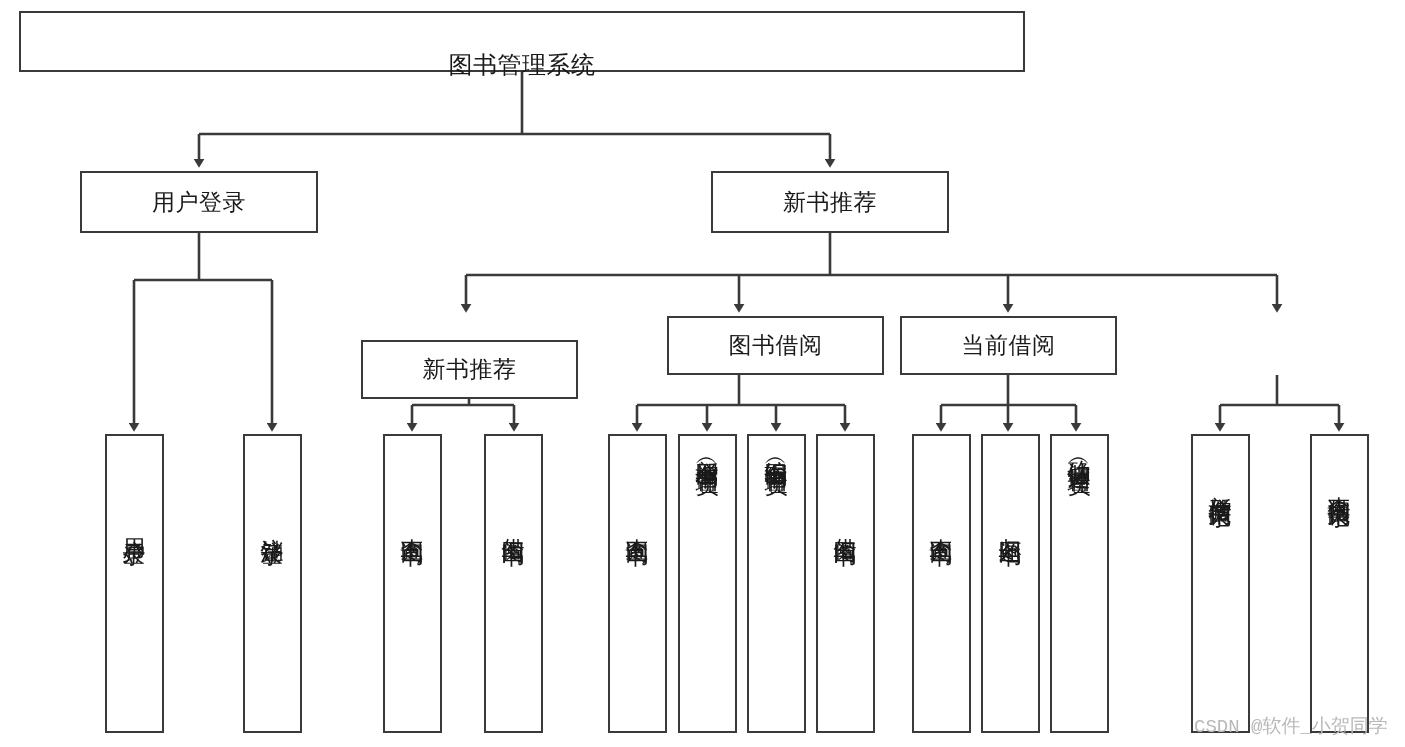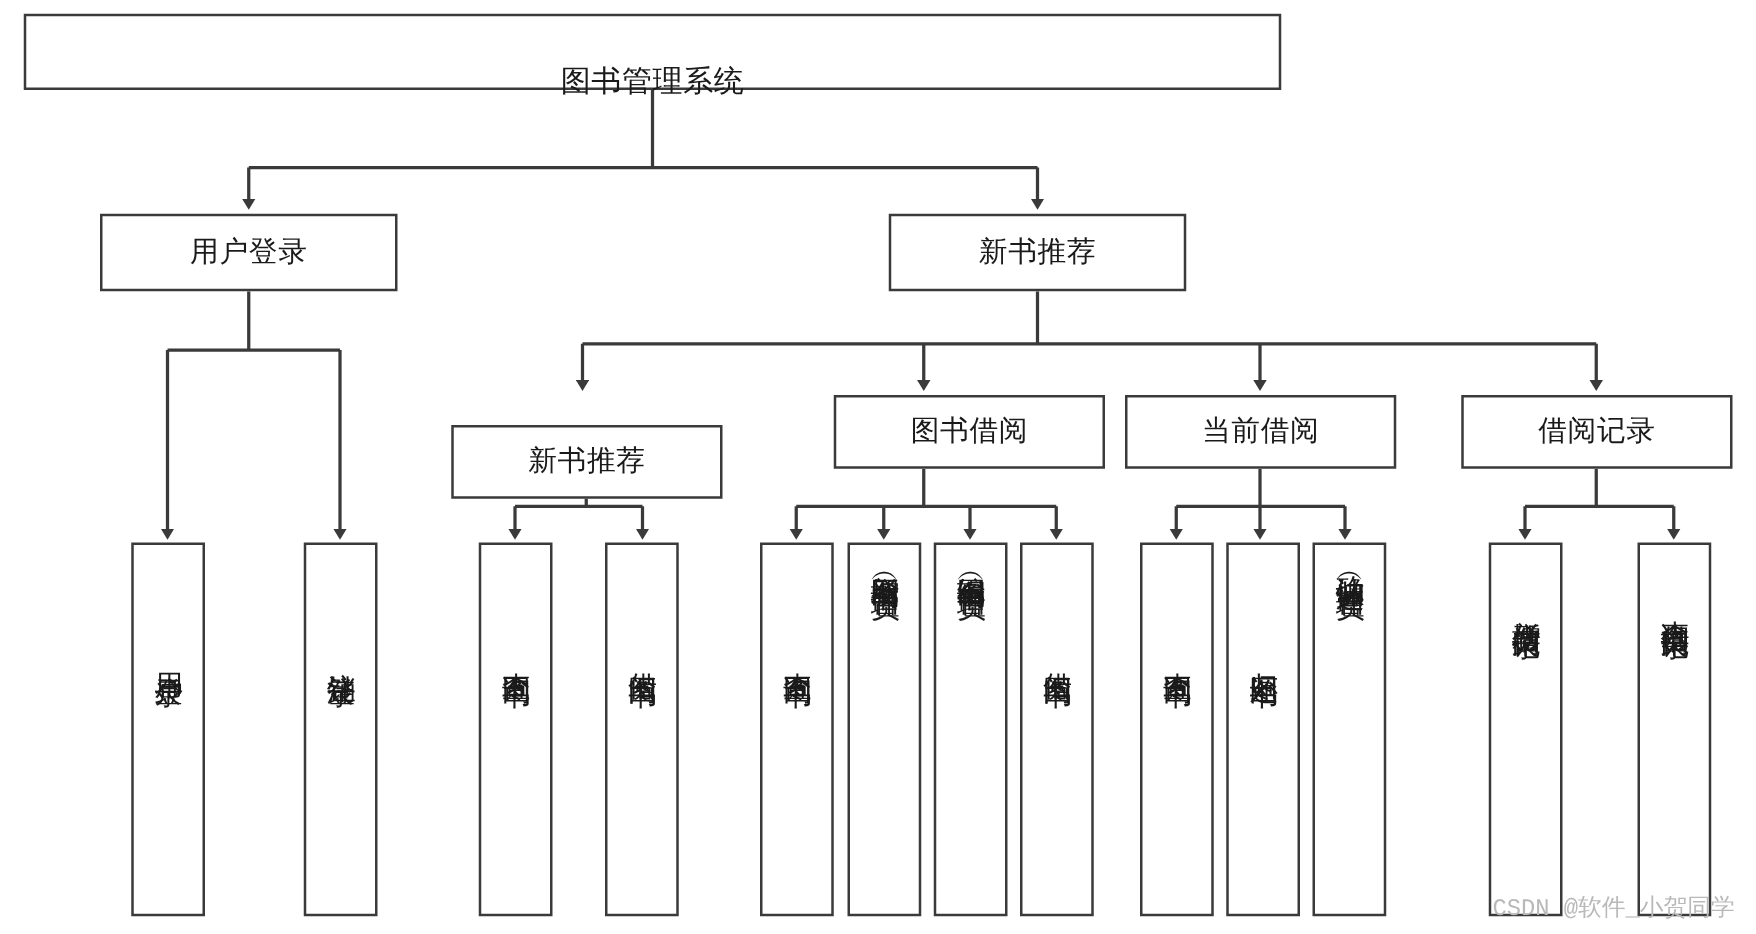--- a/index.html
+++ b/index.html
@@ -147,23 +147,20 @@
   </div>
 
   <div class="node horiz" style="left:667px; top:316px; width:217px; height:59px;">
     <span class="label">图书借阅</span>
   </div>
 
   <div class="node horiz" style="left:900px; top:316px; width:217px; height:59px;justify-content:center;">
     <span class="label">当前借阅</span>
   </div>
 
-  <div class="node horiz" style="left:1169px; top:316px; width:217px; height:59px;">
-    <span class="label">借阅记录</span>
-  </div>
 
   <div class="node vert" style="left:105px; top:434px; width:59px; height:299px; padding-top:84px;">
     <span class="label">用户登录</span>
   </div>
 
   <div class="node vert" style="left:243px; top:434px; width:59px; height:299px; padding-top:84px;">
     <span class="label">注销登录</span>
   </div>
 
   <div class="node vert" style="left:383px; top:434px; width:59px; height:299px; padding-top:84px;">

